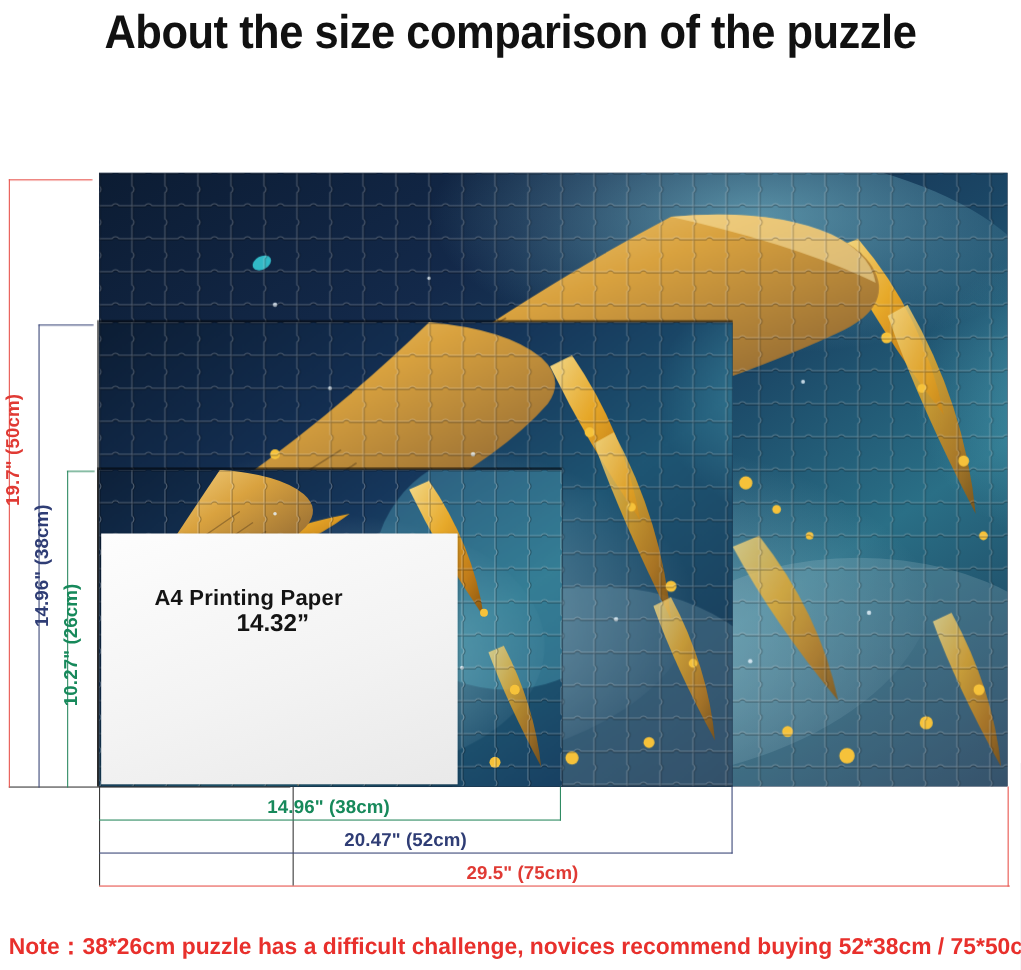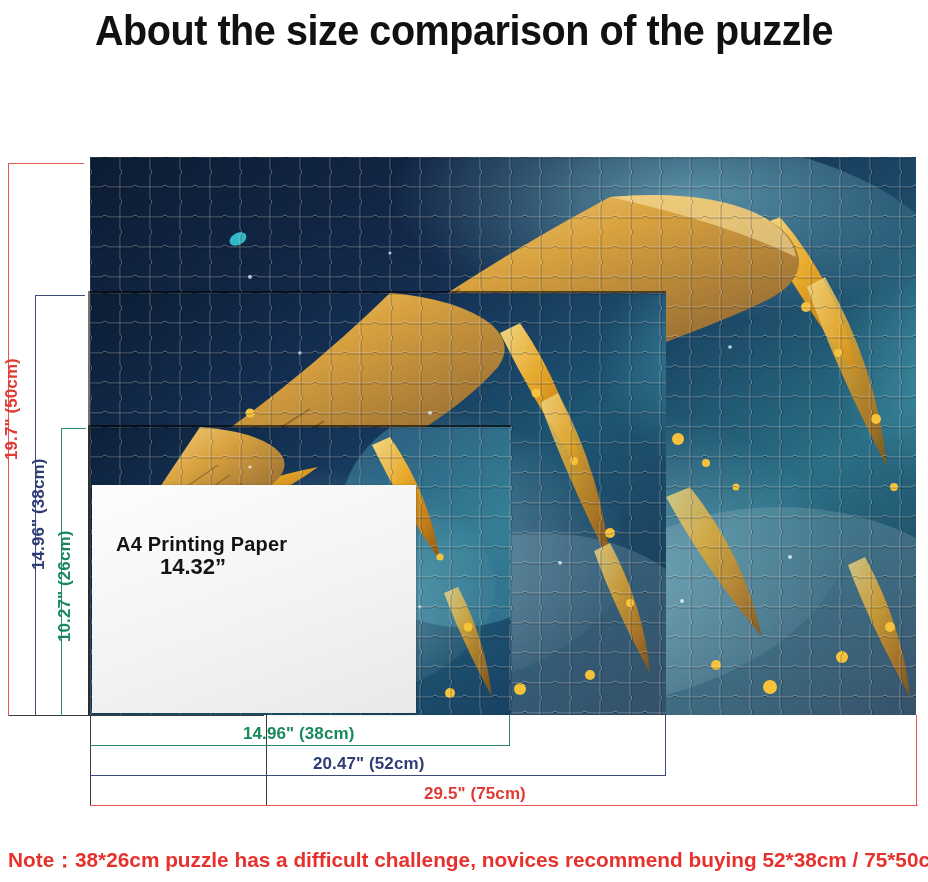--- a/index.html
+++ b/index.html
@@ -39,22 +39,22 @@
   #board-small{left:90px;top:427px;width:421px;height:288px;
     box-shadow:-1px -1px 0 1px rgba(0,0,0,.6);}
 
   
   #a4{
     position:absolute;left:92px;top:485px;width:324px;height:228px;
     background:linear-gradient(160deg,#fdfdfd 0%,#f3f3f3 55%,#e9e9e9 100%);
     box-shadow:0 1px 3px rgba(0,0,0,.35);
   }
   #a4-label{
-    position:absolute;left:0;top:48px;width:268px;
-    color:#141414;font-weight:bold;line-height:1.12;margin-left:24px;
+    position:absolute;left:0;top:48px;width:268px;text-align:center;
+    color:#141414;font-weight:bold;line-height:1.12;
   }
   #a4-label .l1{font-size:20px;display:block;letter-spacing:.2px;}
   #a4-label .l2{font-size:22px;display:block;padding-left:44px;}
 
   
   #iphone{
     position:absolute;left:93px;top:625px;width:180px;height:88px;
     border-radius:15px;
     background:linear-gradient(150deg,#4b4e53 0%,#3b3e43 18%,#2e3136 42%,#242629 60%,#1a1c1f 100%);
     box-shadow:0 2px 5px rgba(0,0,0,.45), inset 0 0 0 1.5px #5a5d62;

